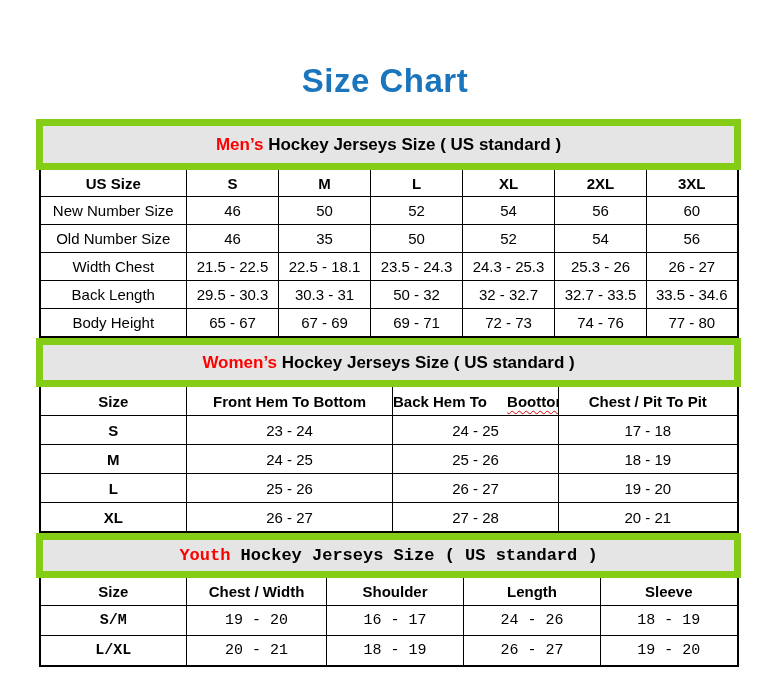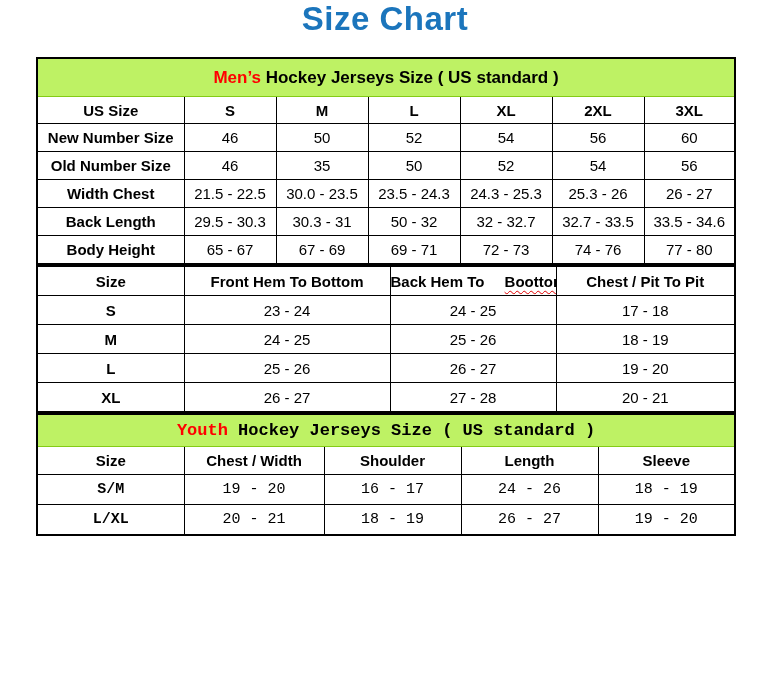--- a/index.html
+++ b/index.html
@@ -7,21 +7,21 @@
     padding: 0;
     background: #ffffff;
   }
   body {
     width: 776px;
     height: 692px;
     overflow: hidden;
     font-family: "Liberation Sans", sans-serif;
     color: #000;
   }
-  .page { }
+  .page { padding-top: 62px; }
   .page-title {
     width: 698px;
     margin: 0 0 19px 36px;
     text-align: center;
     font-size: 33px;
     font-weight: bold;
     color: #1B75BC;
     letter-spacing: 0.5px;
   }
   .charts { margin-left: 36px; width: 698px; }
@@ -34,36 +34,36 @@
   table.tbl th, table.tbl td {
     border: 1.5px solid #000;
     text-align: center;
     vertical-align: middle;
     padding: 0;
     font-size: 15px;
     overflow: hidden;
     white-space: nowrap;
   }
   tr.banner td {
-    background: #bef264;
+    background: #e5e5e5;
     font-weight: bold;
     font-size: 17px;
-    border: 1px solid #84cc16;
+    border: 7px solid #84cc16;
   }
   tr.banner .hl { color: #FF0000; }
   .mens tr.banner td   { height: 37px; }
   .womens tr.banner td { height: 35px; }
   .youth tr.banner td  { height: 31px; }
   .mens th   { height: 26px; font-weight: bold; }
   .mens td   { height: 27px; }
   .womens th { height: 28px; font-weight: bold; }
   .womens td { height: 28px; }
   .youth th  { height: 27px; font-weight: bold; }
   .youth td  { height: 29px; font-family: Liberation Mono, monospace; }
-  .mens td.lbl { font-weight: bold; }
+  .mens td.lbl { font-weight: normal; }
   .womens td.lbl, .youth td.lbl { font-weight: bold; }
   .squiggle {
     text-decoration: underline;
     text-decoration-style: wavy;
     text-decoration-color: #E00000;
     text-decoration-thickness: 1px;
     text-underline-offset: 3px;
     text-decoration-skip-ink: none;
     margin-left: 16px;
   }
@@ -116,21 +116,21 @@
         <td>46</td>
         <td>35</td>
         <td>50</td>
         <td>52</td>
         <td>54</td>
         <td>56</td>
       </tr>
       <tr>
         <td class="lbl">Width Chest</td>
         <td>21.5 - 22.5</td>
-        <td>30.0 - 23.5</td>
+        <td>22.5 - 18.1</td>
         <td>23.5 - 24.3</td>
         <td>24.3 - 25.3</td>
         <td>25.3 - 26</td>
         <td>26 - 27</td>
       </tr>
       <tr>
         <td class="lbl">Back Length</td>
         <td>29.5 - 30.3</td>
         <td>30.3 - 31</td>
         <td>50 - 32</td>
@@ -151,20 +151,26 @@
       </table>
 
     <table class="tbl womens">
       <colgroup>
         <col style="width:147px">
           <col style="width:206px">
           <col style="width:166px">
           <col style="width:179px">
       </colgroup>
       <tbody>
+          <tr class="banner">
+        <td colspan="4">
+          <span class="hl">Women’s</span>
+          <span>Hockey Jerseys Size ( US standard )</span>
+        </td>
+      </tr>
       <tr>
         <th>Size</th>
         <th>Front Hem To Bottom</th>
         <th>
           <span>Back Hem To</span>
           <span class="squiggle">Boottom</span>
         </th>
         <th>Chest / Pit To Pit</th>
       </tr>
       <tr>

